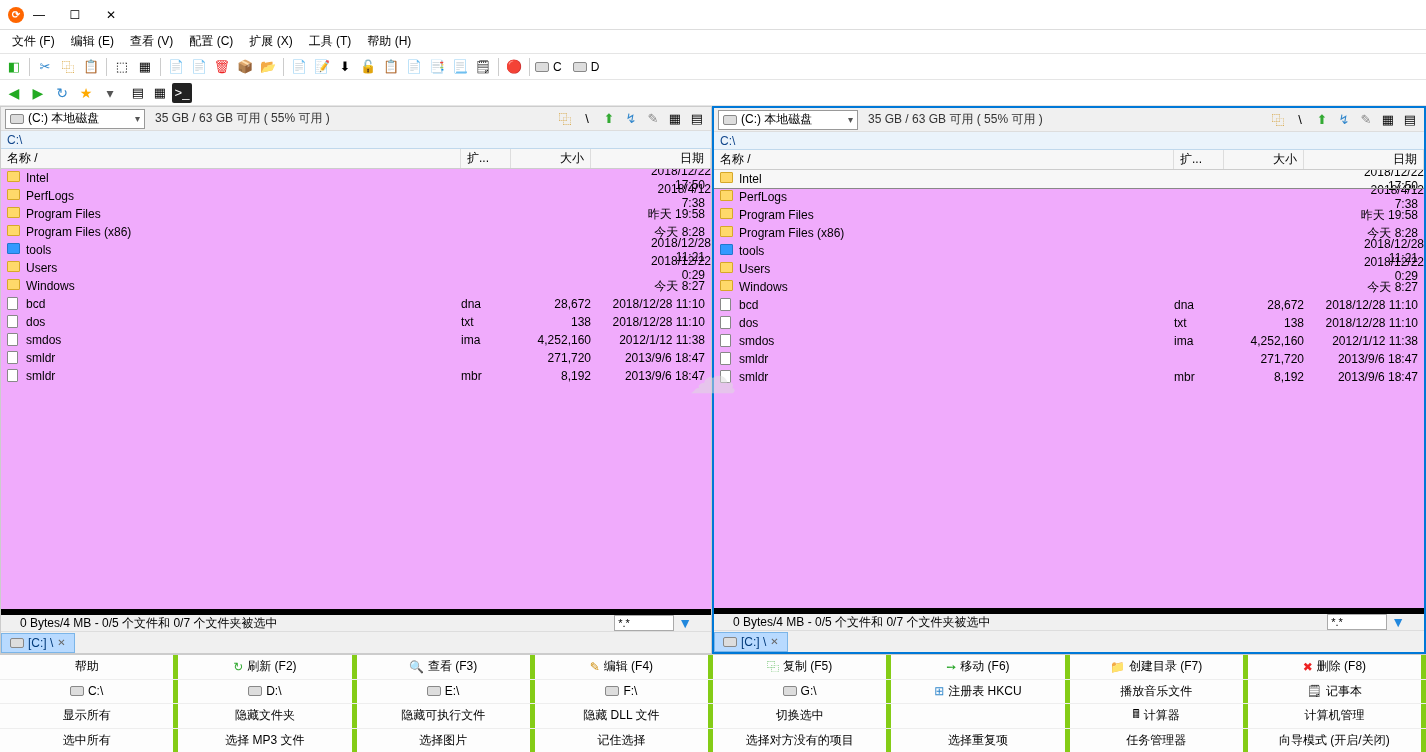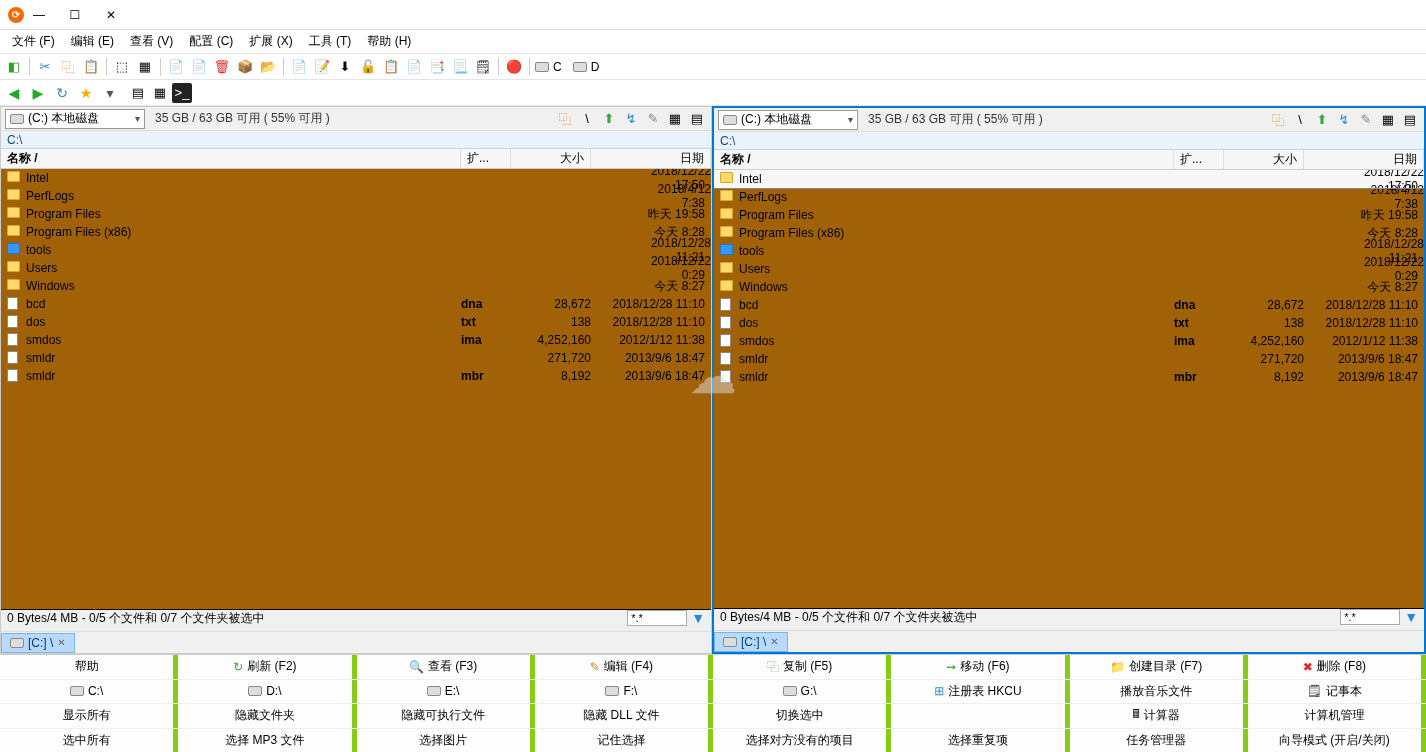--- a/index.html
+++ b/index.html
@@ -23,33 +23,33 @@
 .panel.active { border: 2px solid #0078d7; }
 .panel:not(.active) { border: 1px solid #ccc; }
 .drivebar { height: 24px; display: flex; align-items: center; padding: 0 4px; background: #f0f0f0; border-bottom: 1px solid #ddd; }
 .drive-combo { height: 20px; border: 1px solid #999; background: #fff; padding: 0 4px; display: flex; align-items: center; gap: 4px; cursor: pointer; margin-right: 10px; min-width: 140px; }
 .drive-combo .chev { margin-left: auto; font-size: 10px; color: #555; }
 .drive-info { font-size: 12px; color: #333; flex: 1; }
 .drivebar .right-tb { display: flex; gap: 2px; }
 .pathbar { height: 18px; background: #eaf3fb; color: #12478c; padding: 0 6px; font-size: 12px; display: flex; align-items: center; border-bottom: 1px solid #c0d8ec; }
 .columns { height: 20px; display: flex; border-bottom: 1px solid #ccc; background: #f7f7f7; font-size: 12px; }
 .col { padding: 2px 6px; border-right: 1px solid #ddd; display: flex; align-items: center; cursor: pointer; }
-.col-name { flex: 1; font-weight: bold; }
+.col-name { flex: 1; }
 .col-ext { width: 50px; }
 .col-size { width: 80px; justify-content: flex-end; }
 .col-date { width: 120px; justify-content: flex-end; }
-.filelist { flex: 1; overflow: auto; background: #a16207; }
+.filelist { flex: 1; overflow: auto; background: #f0abfc; }
 .row { display: flex; height: 18px; font-size: 12px; align-items: center; cursor: pointer; }
 .row.selected { outline: 1px solid #888; background: #f7f7f7; }
 .row .icon { width: 14px; height: 14px; margin: 0 3px 0 6px; display: inline-flex; }
 .row .r-name { flex: 1; padding-left: 2px; overflow: hidden; white-space: nowrap; }
-.row .r-ext { width: 50px; font-weight: bold; }
+.row .r-ext { width: 50px; }
 .row .r-size { width: 80px; text-align: right; }
 .row .r-date { width: 120px; text-align: right; padding-right: 6px; }
-.statusbar { height: 22px; display: flex; padding: 0 6px; background: #f0f0f0; border-top: 1px solid #000000; font-size: 12px; }
+.statusbar { height: 22px; display: flex; align-items: center; padding: 0 19px; background: #f0f0f0; border-top: 6px solid #000000; font-size: 12px; }
 .statusbar input { width: 60px; height: 16px; border: 1px solid #aaa; margin-left: auto; font-size: 11px; padding: 0 3px; }
 .tabbar { height: 22px; display: flex; align-items: center; background: #f0f0f0; border-top: 1px solid #ddd; }
 .tab { height: 20px; background: #b8daff; padding: 0 8px; display: flex; align-items: center; gap: 4px; font-size: 12px; color: #003a7a; border: 1px solid #7bb5e8; cursor: pointer; }
 .tab .close { font-size: 10px; color: #666; }
 .buttonbar { height: 98px; background: #fdfdfd; border-top: 1px solid #ccc; display: flex; flex-direction: column; }
 .buttonbar .btn-row { flex: 1; display: flex; border-bottom: 1px solid #eee; }
 .buttonbar .btn-row:last-child { border-bottom: none; }
 .buttonbar .func-btn { flex: 1; display: flex; align-items: center; justify-content: center; gap: 4px; cursor: pointer; font-size: 12px; border-right: 5px solid #84cc16; }
 .fold-icon { display: inline-block; width: 13px; height: 11px; background: #ffd96a; border: 1px solid #d6a828; border-radius: 1px; }
 .fold-icon.blue { background: #3399ff; border-color: #2277cc; }

